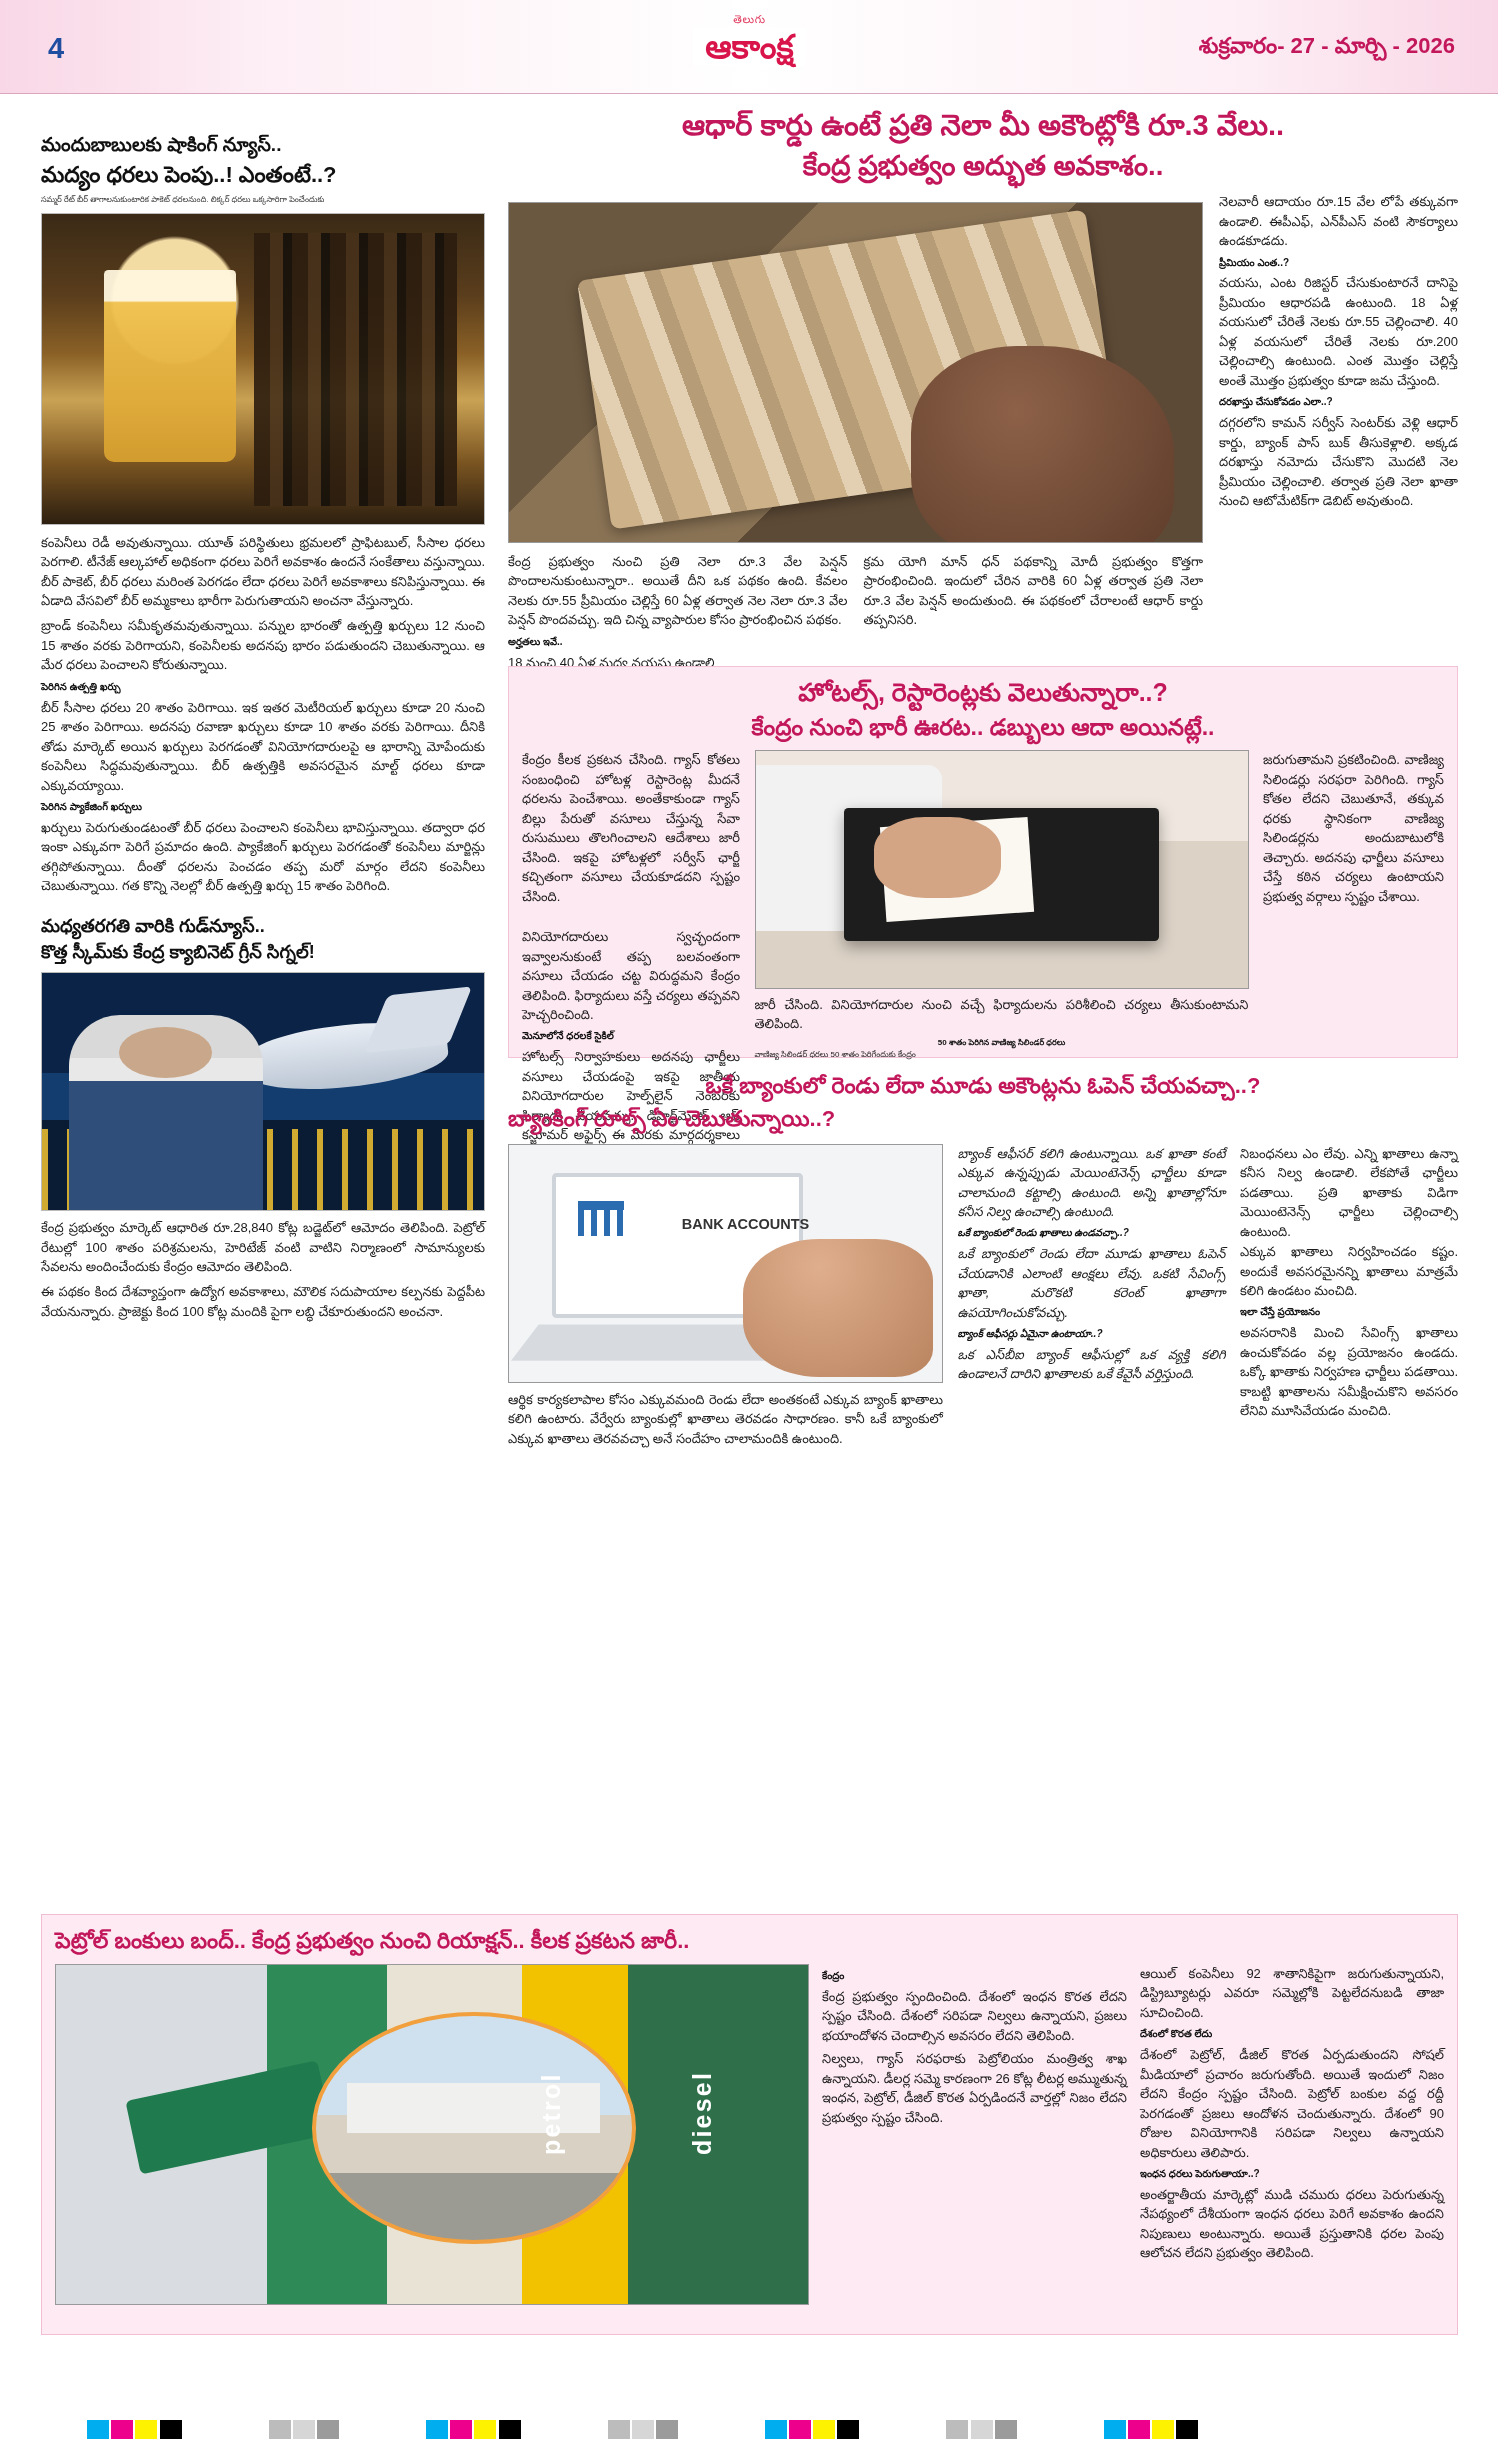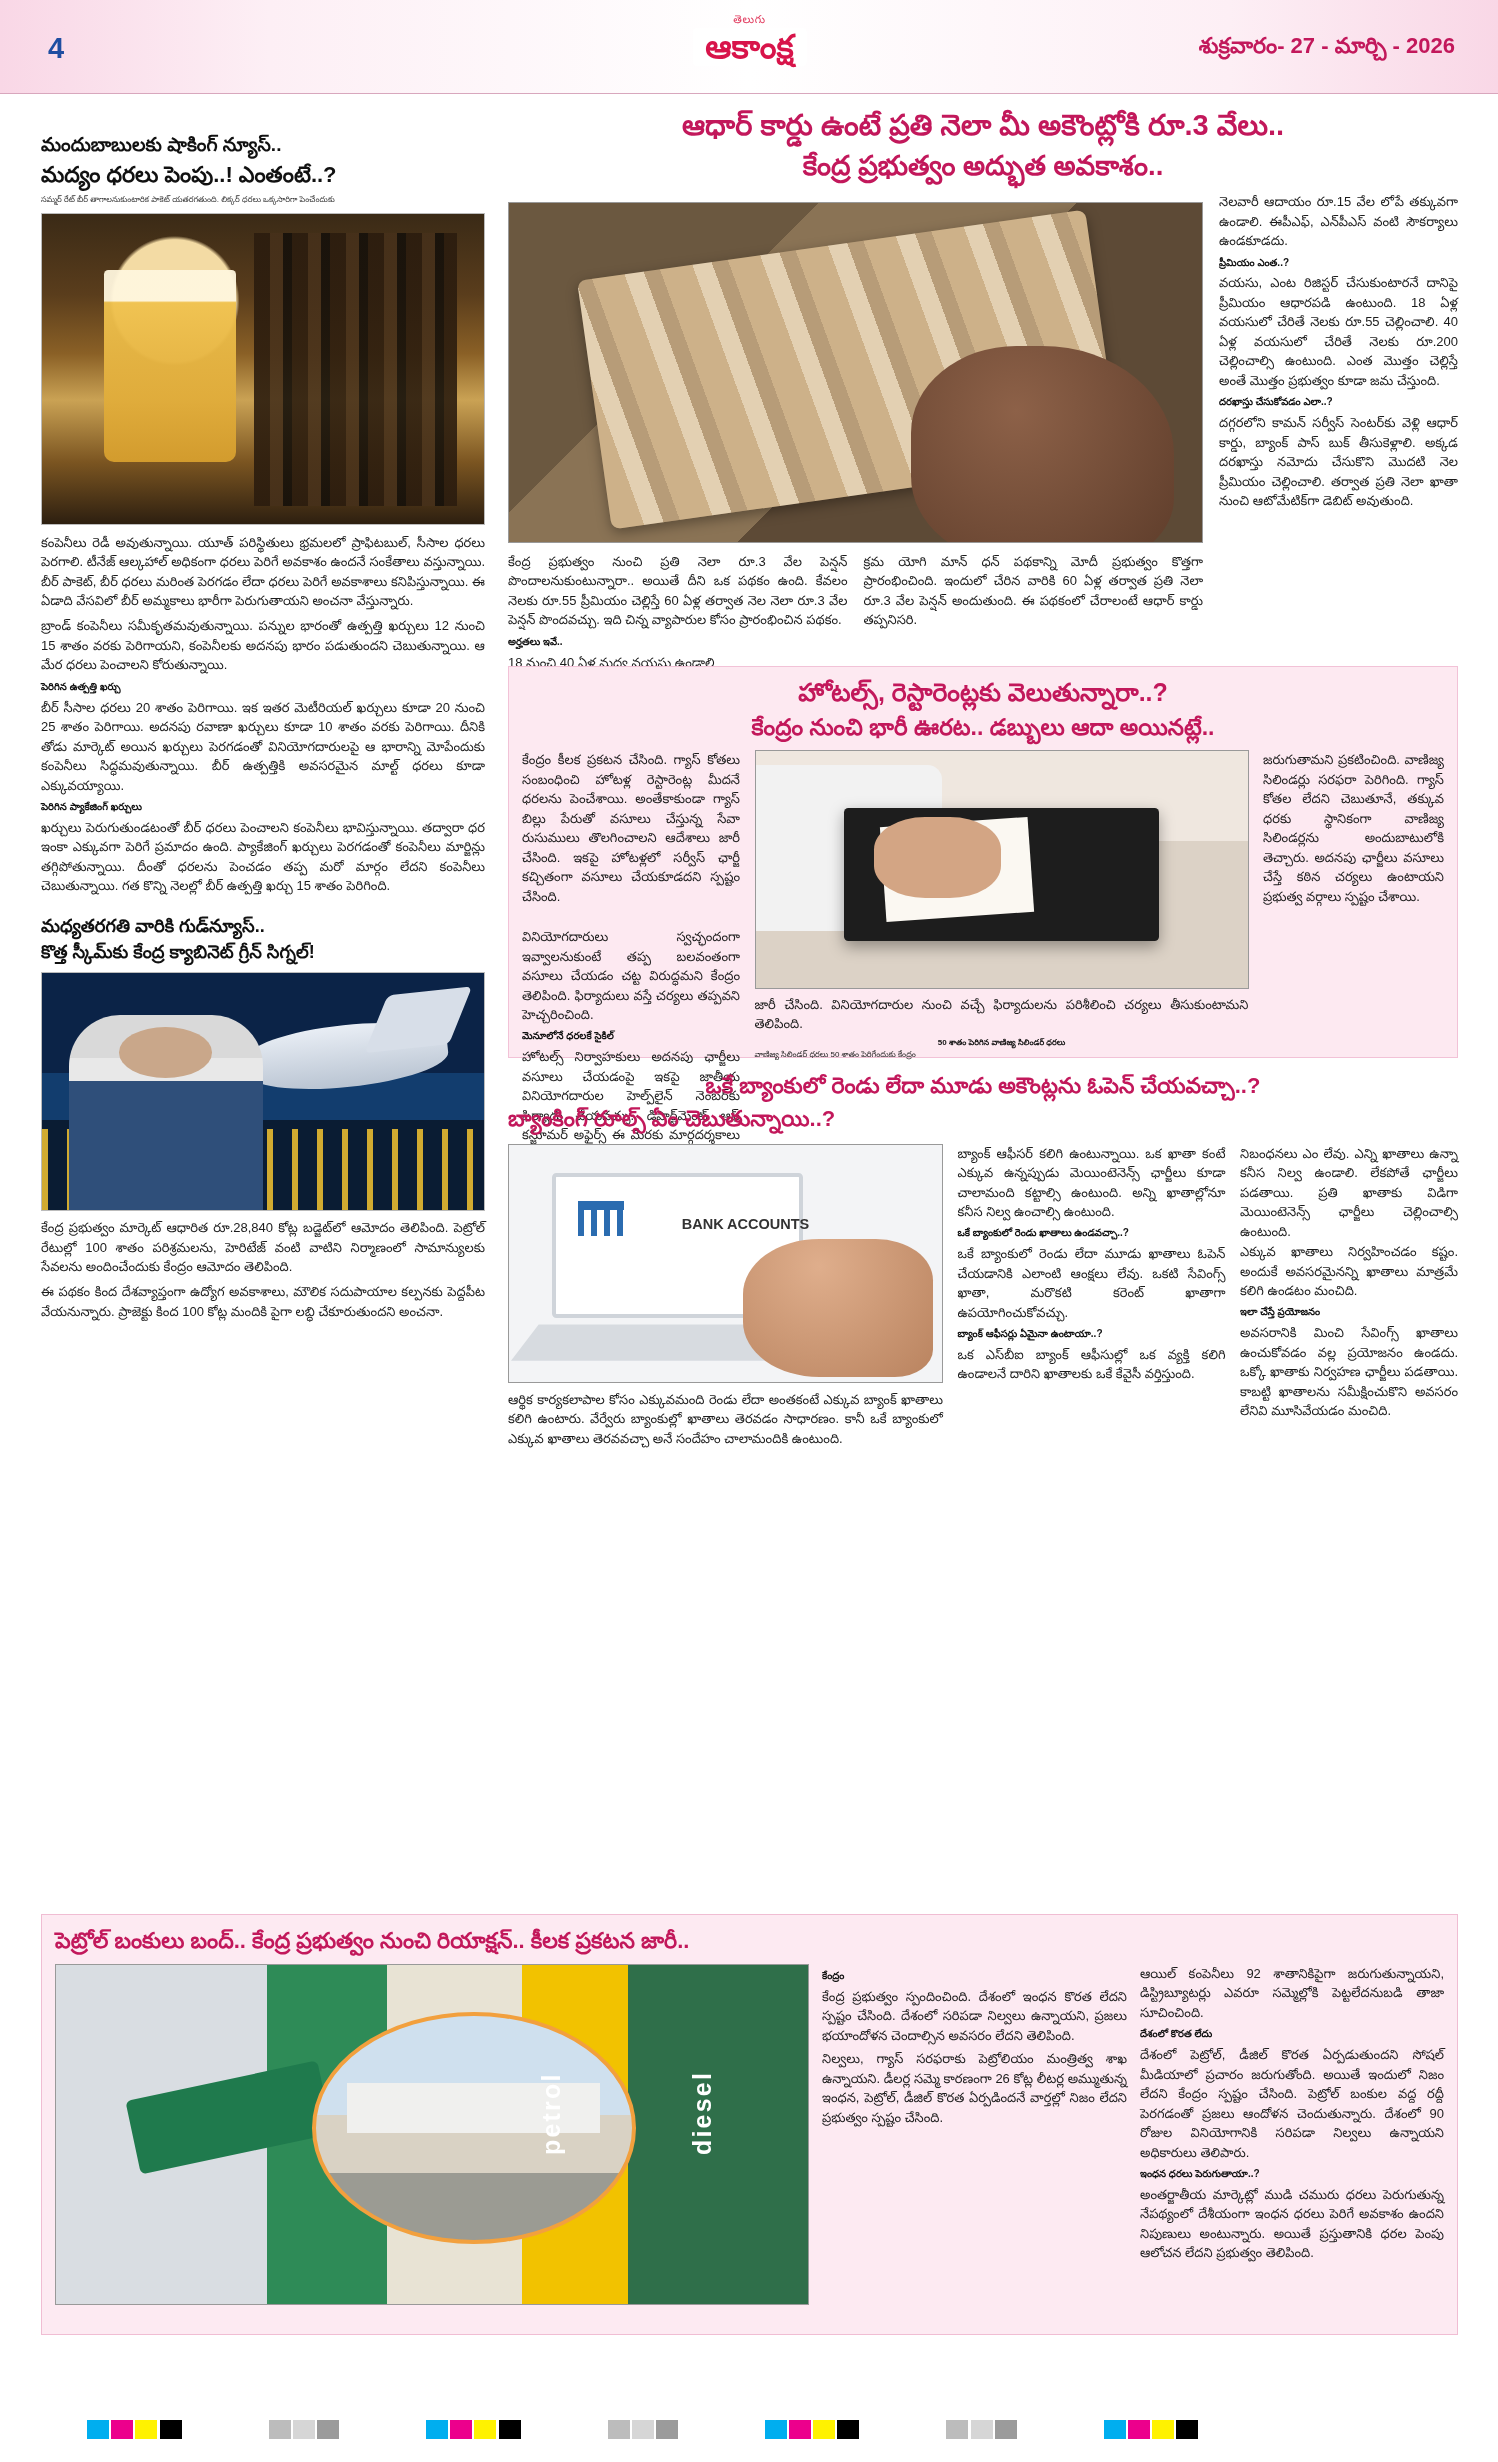--- a/index.html
+++ b/index.html
@@ -121,21 +121,21 @@
       <div class="logo-main">ఆకాంక్ష</div>
     </div>
     <div class="masthead-date">శుక్రవారం- 27 - మార్చి - 2026</div>
   </div>
 
   <div class="leftcol">
 
     <div>
       <div class="art1-h1">మందుబాబులకు షాకింగ్ న్యూస్..</div>
       <div class="art1-h2">మద్యం ధరలు పెంపు..! ఎంతంటే..?</div>
-      <div class="art1-deck">సమ్మర్ రేట్ బీర్ తాగాలనుకుంటారిక పాకెట్ యతరగతుంది. లిక్కర్ ధరలు ఒక్కసారిగా పెంచేందుకు</div>
+      <div class="art1-deck">సమ్మర్ రేట్ బీర్ తాగాలనుకుంటారిక పాకెట్ ధరలనుంది. లిక్కర్ ధరలు ఒక్కసారిగా పెంచేందుకు</div>
       <div class="photo beer" style="margin-top:7.3px;"></div>
       <div class="body-text" style="margin-top:7.3px;">కంపెనీలు రెడీ అవుతున్నాయి. యూత్ పరిస్థితులు భ్రమలలో ప్రాఫిటబుల్, సీసాల ధరలు పెరగాలి. టీనేజ్ ఆల్కహాల్ అధికంగా ధరలు పెరిగే అవకాశం ఉందనే సంకేతాలు వస్తున్నాయి. బీర్ పాకెట్, బీర్ ధరలు మరింత పెరగడం లేదా ధరలు పెరిగే అవకాశాలు కనిపిస్తున్నాయి. ఈ ఏడాది వేసవిలో బీర్ అమ్మకాలు భారీగా పెరుగుతాయని అంచనా వేస్తున్నారు.</div>
       <div class="body-text" style="margin-top:5.8px;">బ్రాండ్ కంపెనీలు సమీకృతమవుతున్నాయి. పన్నుల భారంతో ఉత్పత్తి ఖర్చులు 12 నుంచి 15 శాతం వరకు పెరిగాయని, కంపెనీలకు అదనపు భారం పడుతుందని చెబుతున్నాయి. ఆ మేర ధరలు పెంచాలని కోరుతున్నాయి.</div>
       <div class="sub-head">పెరిగిన ఉత్పత్తి ఖర్చు</div>
       <div class="body-text">బీర్ సీసాల ధరలు 20 శాతం పెరిగాయి. ఇక ఇతర మెటీరియల్ ఖర్చులు కూడా 20 నుంచి 25 శాతం పెరిగాయి. అదనపు రవాణా ఖర్చులు కూడా 10 శాతం వరకు పెరిగాయి. దీనికి తోడు మార్కెట్ అయిన ఖర్చులు పెరగడంతో వినియోగదారులపై ఆ భారాన్ని మోపేందుకు కంపెనీలు సిద్ధమవుతున్నాయి. బీర్ ఉత్పత్తికి అవసరమైన మాల్ట్ ధరలు కూడా ఎక్కువయ్యాయి.</div>
       <div class="sub-head">పెరిగిన ప్యాకేజింగ్ ఖర్చులు</div>
       <div class="body-text">ఖర్చులు పెరుగుతుండటంతో బీర్ ధరలు పెంచాలని కంపెనీలు భావిస్తున్నాయి. తద్వారా ధర ఇంకా ఎక్కువగా పెరిగే ప్రమాదం ఉంది. ప్యాకేజింగ్ ఖర్చులు పెరగడంతో కంపెనీలు మార్జిన్లు తగ్గిపోతున్నాయి. దీంతో ధరలను పెంచడం తప్ప మరో మార్గం లేదని కంపెనీలు చెబుతున్నాయి. గత కొన్ని నెలల్లో బీర్ ఉత్పత్తి ఖర్చు 15 శాతం పెరిగింది.</div>
     </div>
 
     <div style="margin-top:19px;">
@@ -213,21 +213,21 @@
       <div style="width:435px;">
         <div class="laptop photo">
           <div class="screen"></div>
           <div class="bankicon"></div>
           <div class="scr-title">BANK ACCOUNTS</div>
           <div class="kb"></div>
           <div class="hands"></div>
         </div>
         <div class="body-text" style="margin-top:7.3px;">ఆర్థిక కార్యకలాపాల కోసం ఎక్కువమంది రెండు లేదా అంతకంటే ఎక్కువ బ్యాంక్ ఖాతాలు కలిగి ఉంటారు. వేర్వేరు బ్యాంకుల్లో ఖాతాలు తెరవడం సాధారణం. కానీ ఒకే బ్యాంకులో ఎక్కువ ఖాతాలు తెరవవచ్చా అనే సందేహం చాలామందికి ఉంటుంది.</div>
       </div>
-      <div style="flex:1;">
+      <div style="flex:1;font-style:italic;">
         <div class="body-text">బ్యాంక్ ఆఫీసర్ కలిగి ఉంటున్నాయి. ఒక ఖాతా కంటే ఎక్కువ ఉన్నప్పుడు మెయింటెనెన్స్ ఛార్జీలు కూడా చాలామంది కట్టాల్సి ఉంటుంది. అన్ని ఖాతాల్లోనూ కనీస నిల్వ ఉంచాల్సి ఉంటుంది.</div>
         <div class="sub-head">ఒకే బ్యాంకులో రెండు ఖాతాలు ఉండవచ్చా..?</div>
         <div class="body-text">ఒకే బ్యాంకులో రెండు లేదా మూడు ఖాతాలు ఓపెన్ చేయడానికి ఎలాంటి ఆంక్షలు లేవు. ఒకటి సేవింగ్స్ ఖాతా, మరొకటి కరెంట్ ఖాతాగా ఉపయోగించుకోవచ్చు.</div>
         <div class="sub-head">బ్యాంక్ ఆఫీసర్లు ఏమైనా ఉంటాయా..?</div>
         <div class="body-text">ఒక ఎస్‌బీఐ బ్యాంక్ ఆఫీసుల్లో ఒక వ్యక్తి కలిగి ఉండాలనే దారిని ఖాతాలకు ఒకే కేవైసీ వర్తిస్తుంది.</div>
       </div>
       <div style="width:218px;">
         <div class="body-text">నిబంధనలు ఎం లేవు. ఎన్ని ఖాతాలు ఉన్నా కనీస నిల్వ ఉండాలి. లేకపోతే ఛార్జీలు పడతాయి. ప్రతి ఖాతాకు విడిగా మెయింటెనెన్స్ ఛార్జీలు చెల్లించాల్సి ఉంటుంది.</div>
         <div class="body-text" style="margin-top:1px;">ఎక్కువ ఖాతాలు నిర్వహించడం కష్టం. అందుకే అవసరమైనన్ని ఖాతాలు మాత్రమే కలిగి ఉండటం మంచిది.</div>
         <div class="sub-head">ఇలా చేస్తే ప్రయోజనం</div>

